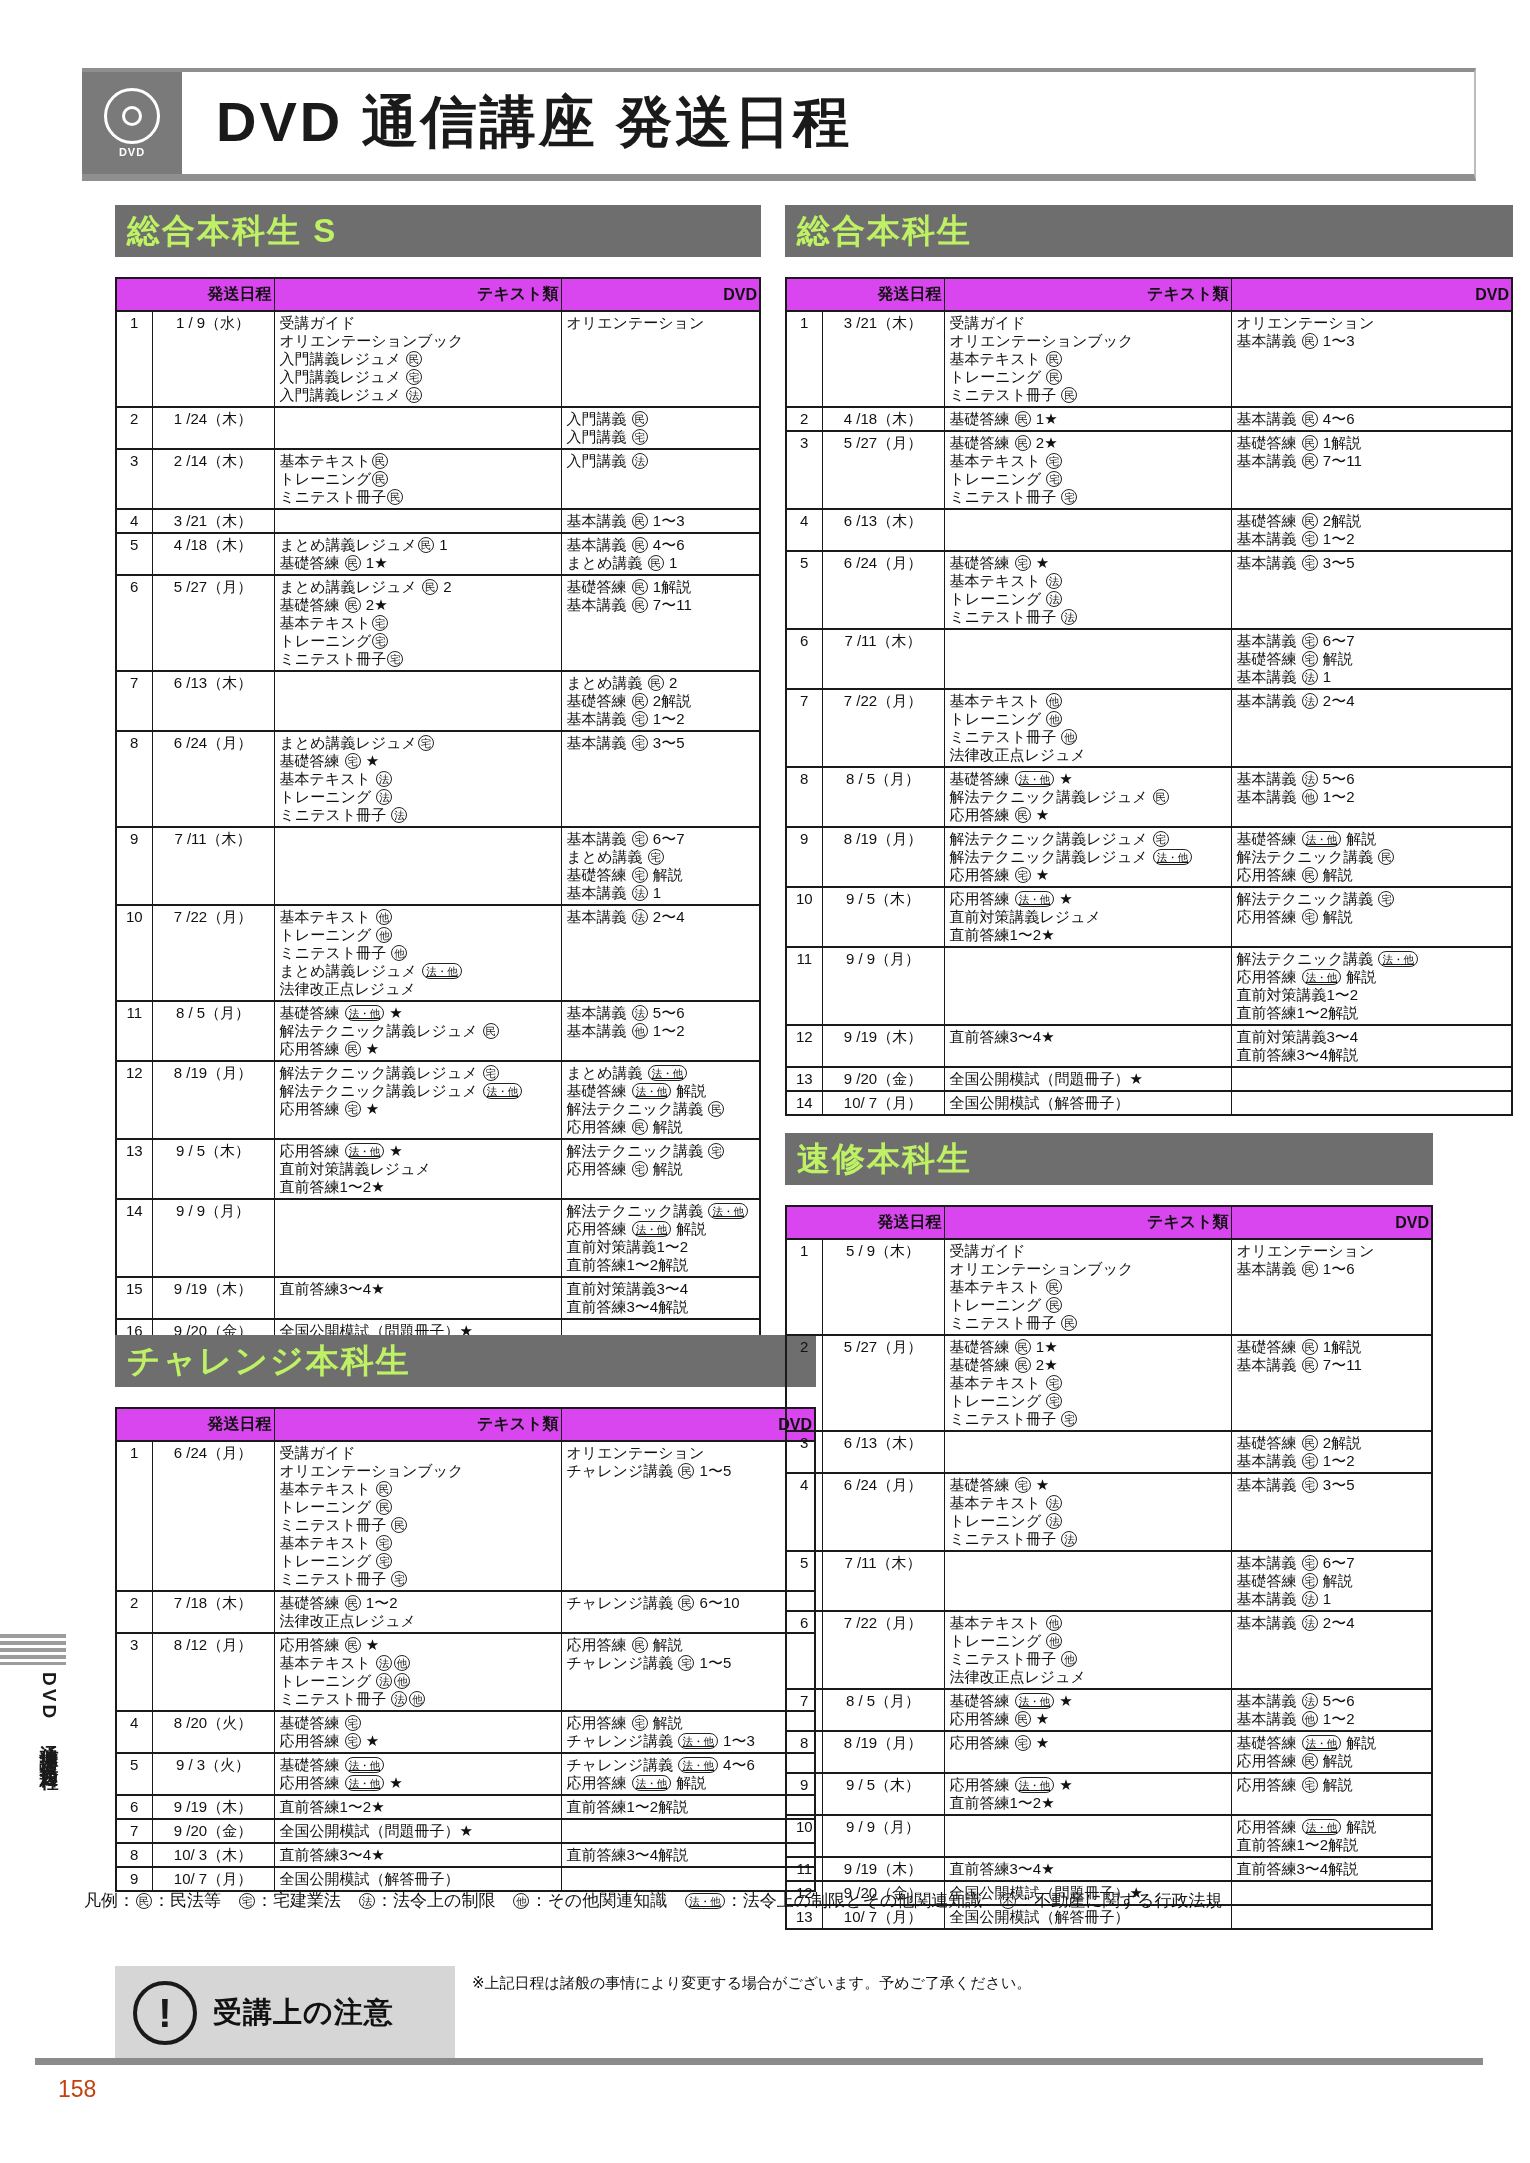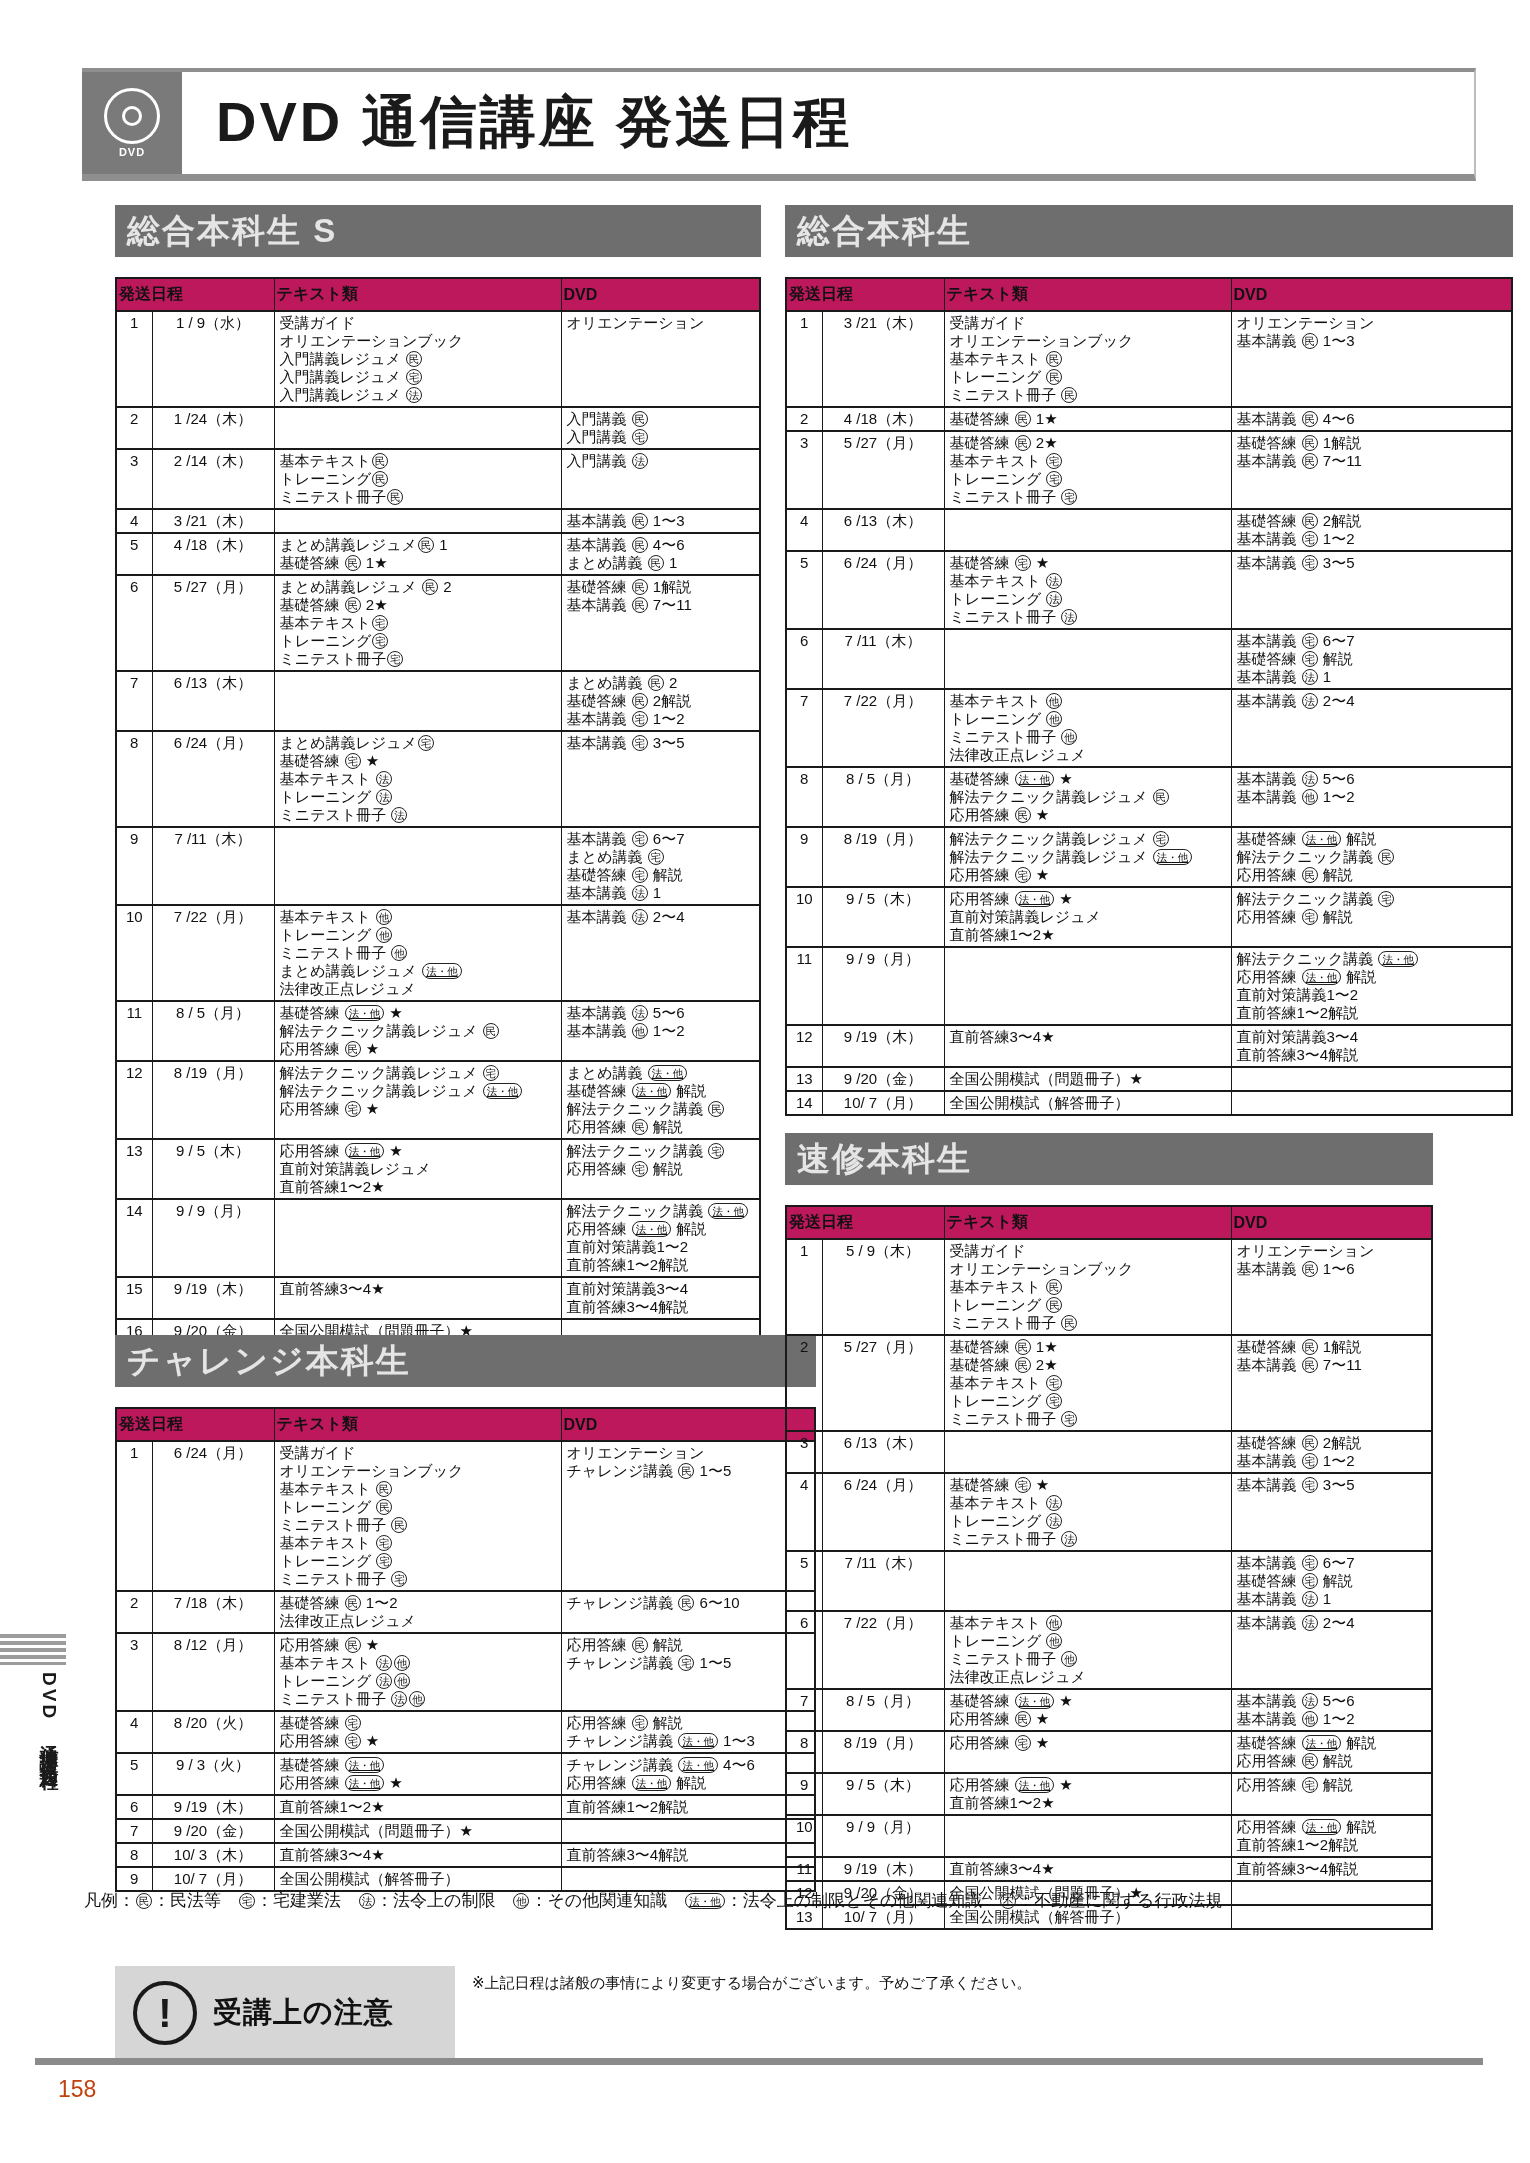--- a/index.html
+++ b/index.html
@@ -20,28 +20,28 @@
   .disc{width:56px;height:56px;border:3px solid #fff;border-radius:50%;position:relative;box-sizing:border-box;}
   .disc::after{content:"";position:absolute;inset:15px;border:3px solid #fff;border-radius:50%;}
   .logo-text{color:#fff;font-size:11px;font-weight:bold;letter-spacing:1px;}
   .page-title{
     margin:0;align-self:center;padding-left:34px;font-size:56px;font-weight:bold;
     letter-spacing:3px;color:#1a1a1a;
   }
   
   .section{position:absolute;}
   .sec-title{
-    height:52px;line-height:52px;background:#6e6e6e;color:#e5e5e5;
+    height:52px;line-height:52px;background:#6e6e6e;color:#bef264;
     font-size:33px;font-weight:bold;padding-left:12px;letter-spacing:2px;
   }
   .tbl-host{margin-top:20px;}
   table.sched{width:100%;border-collapse:collapse;border:2px solid #1a1a1a;table-layout:fixed;}
   table.sched th{
-    background:#be185d;border:1px solid #1a1a1a;border-bottom:2px solid #1a1a1a;
-    font-size:16px;font-weight:bold;padding:5px 2px;text-align:left;
+    background:#d946ef;border:1px solid #1a1a1a;border-bottom:2px solid #1a1a1a;
+    font-size:16px;font-weight:bold;padding:5px 2px;text-align:right;
   }
   table.sched td{
     border:1px solid #1a1a1a;border-top:2px solid #1a1a1a;
     font-size:15px;line-height:18px;padding:2px 5px;vertical-align:top;
     overflow:hidden;
   }
   td.c-no{text-align:center;vertical-align:middle;}
   td.c-date{text-align:center;vertical-align:middle;white-space:nowrap;}
   
   .mk{

